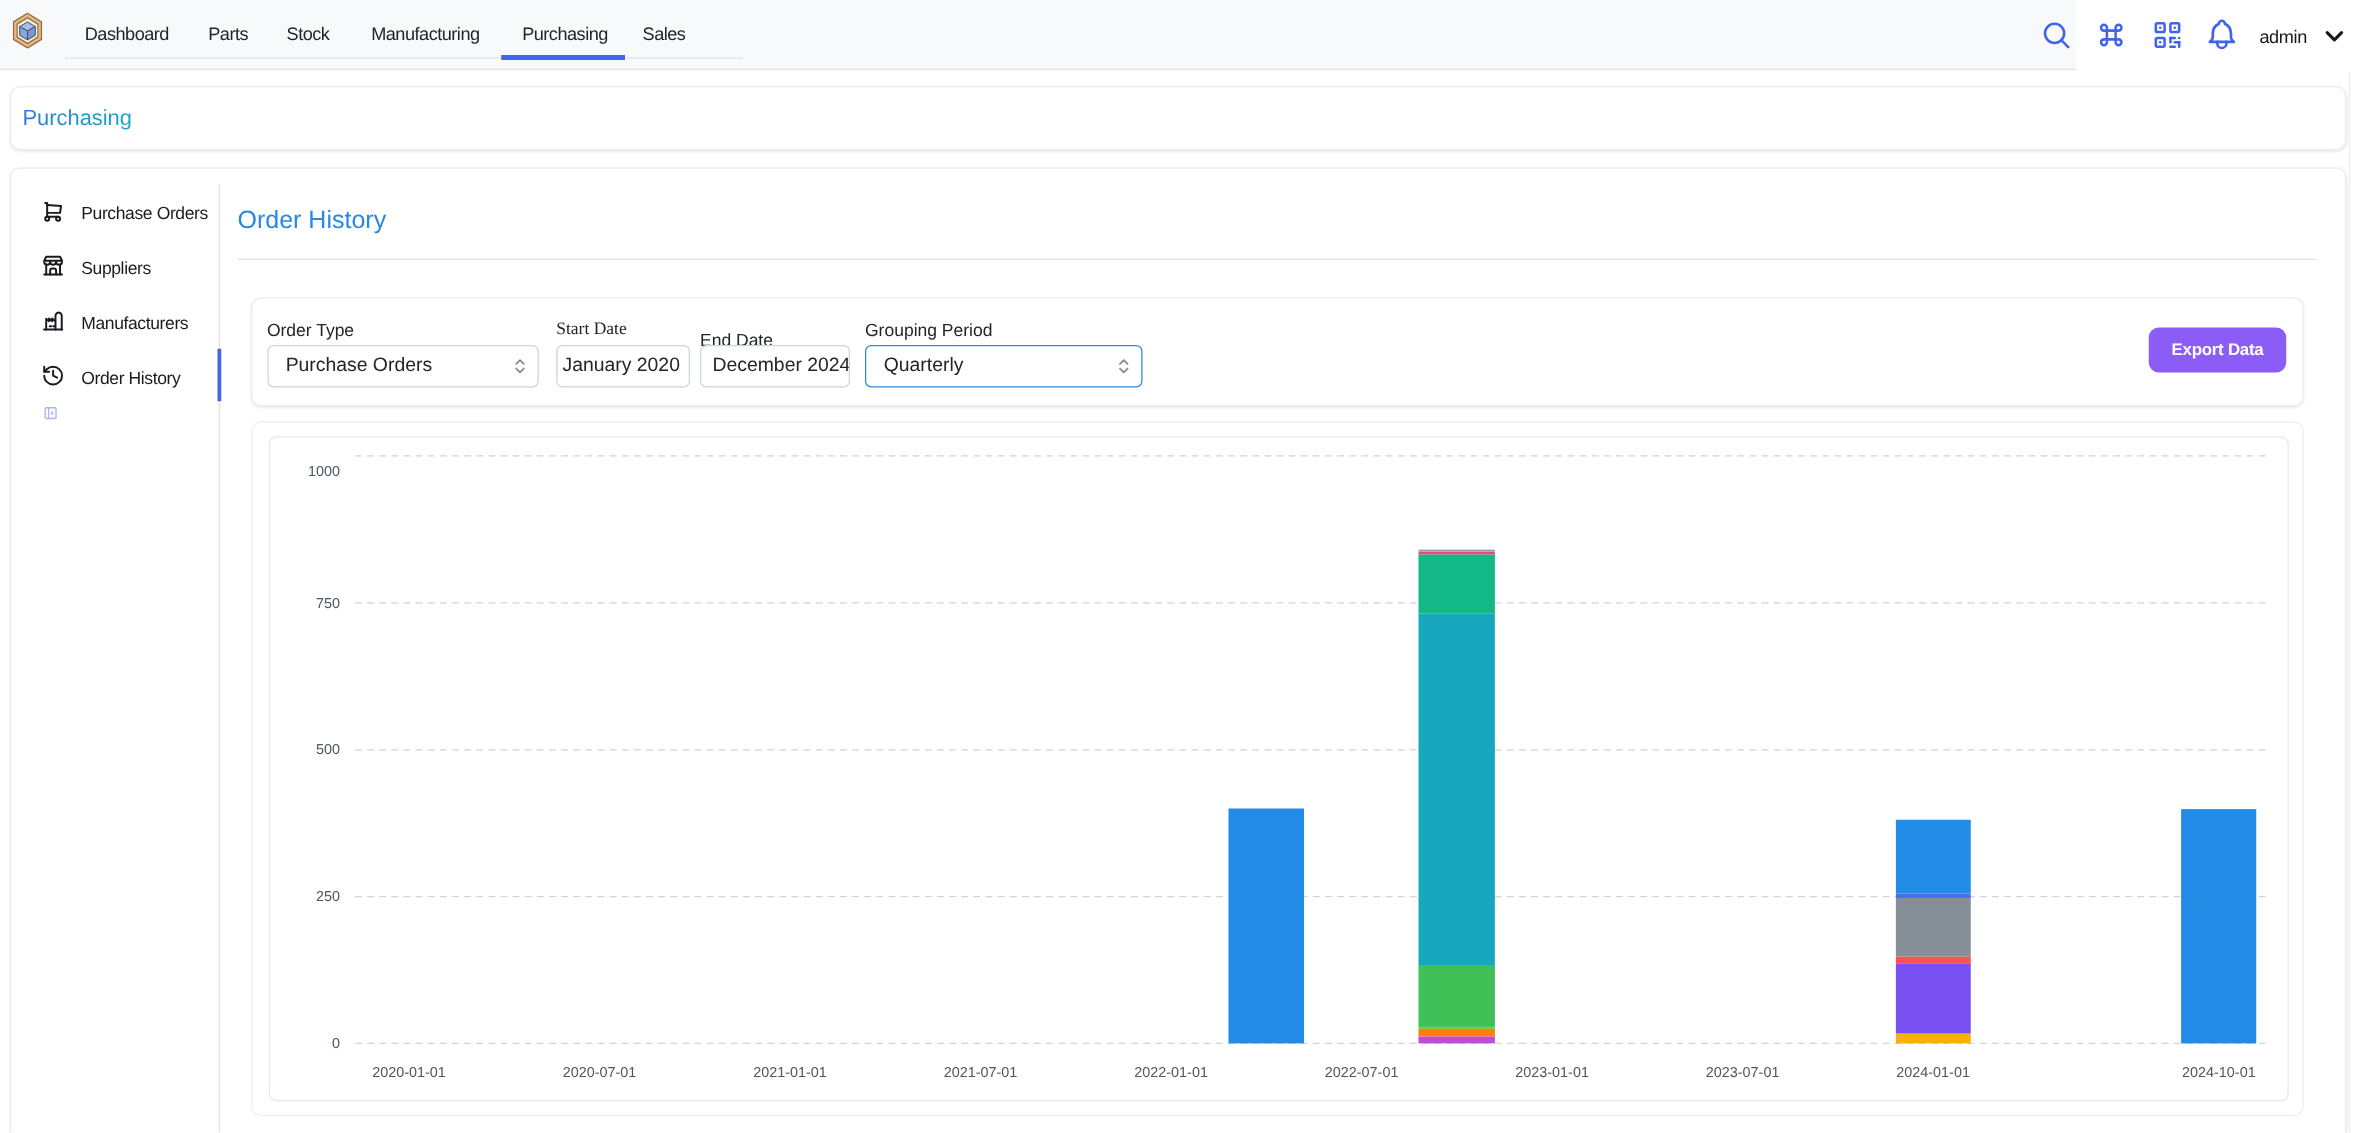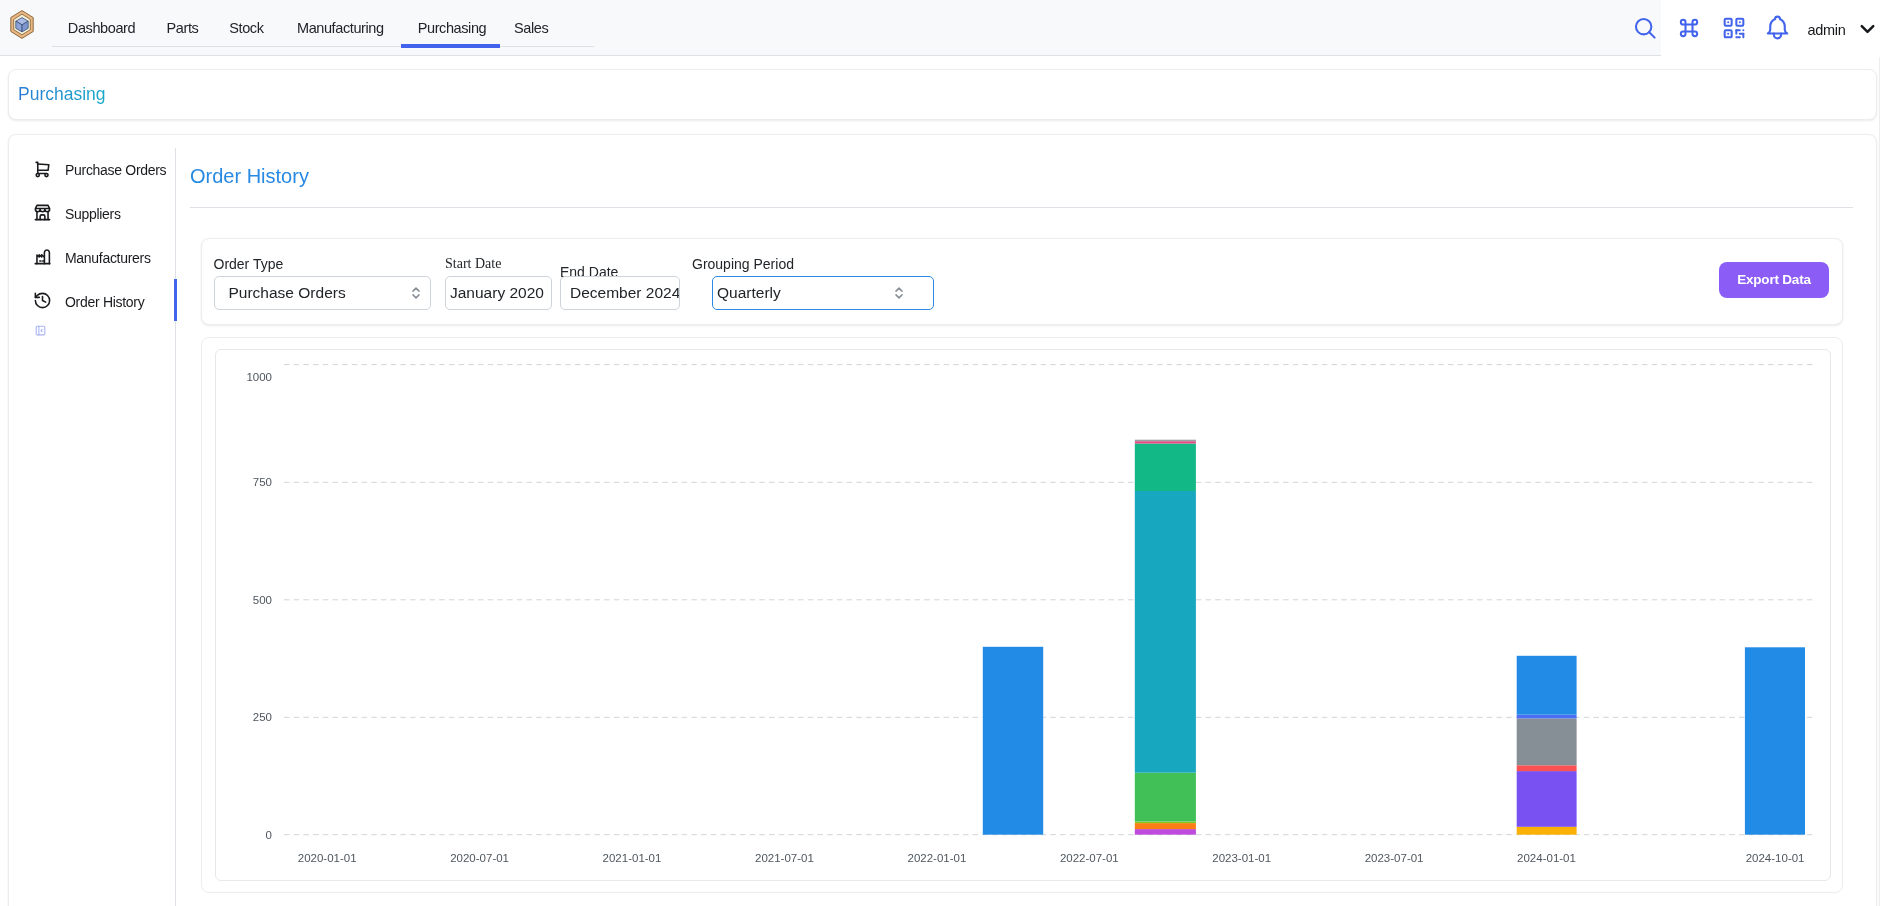--- a/index.html
+++ b/index.html
@@ -131,21 +131,21 @@
 <div class="flabel" style="left:560px; top:263px;">End Date</div>
 <div class="flabel" style="left:692px; top:255px;">Grouping Period</div>
 
 <div class="ctl" style="left:213.5px; top:276px; width:217.5px; padding-left:14px;">Purchase Orders</div>
 <svg class="abs" style="left:407px; top:284px;" width="18" height="18" viewBox="0 0 24 24" fill="none" stroke="#868e96" stroke-width="2" stroke-linecap="round" stroke-linejoin="round">
   <path d="M8 9.5l4 -4l4 4"></path>
     <path d="M8 14.5l4 4l4 -4"></path>
 </svg>
 <div class="ctl" style="left:445px; top:276px; width:107px; padding-left:4px;">January 2020</div>
 <div class="ctl" style="left:560px; top:276px; width:120px; padding-left:9px;">December 2024</div>
-<div class="ctl" style="left:692px; top:276px; width:222px; padding-left:4px; border:1.6px solid #2a8ae2; line-height:31px;margin-left:20px;">Quarterly</div>
+<div class="ctl" style="left:692px; top:276px; width:222px; padding-left:14px; border:1.6px solid #2a8ae2; line-height:31px;">Quarterly</div>
 <svg class="abs" style="left:890px; top:284px;" width="18" height="18" viewBox="0 0 24 24" fill="none" stroke="#868e96" stroke-width="2" stroke-linecap="round" stroke-linejoin="round">
   <path d="M8 9.5l4 -4l4 4"></path>
     <path d="M8 14.5l4 4l4 -4"></path>
 </svg>
 <div class="abs" style="left:1719px; top:262px; width:110px; height:36px; background:#8b5cf6; border-radius:8px;
   color:#fff; font-size:13.5px; font-weight:600; letter-spacing:-0.2px; text-align:center; line-height:36px;">Export Data</div>
 
 <div class="card" style="left:201px; top:337px; width:1642px; height:556px; border-radius:8px; box-shadow:none;"></div>
 
 <div class="abs" style="left:214.5px; top:349px; width:1616.5px; height:532px; border:1px solid #e6e8eb; border-radius:6px;"></div>

